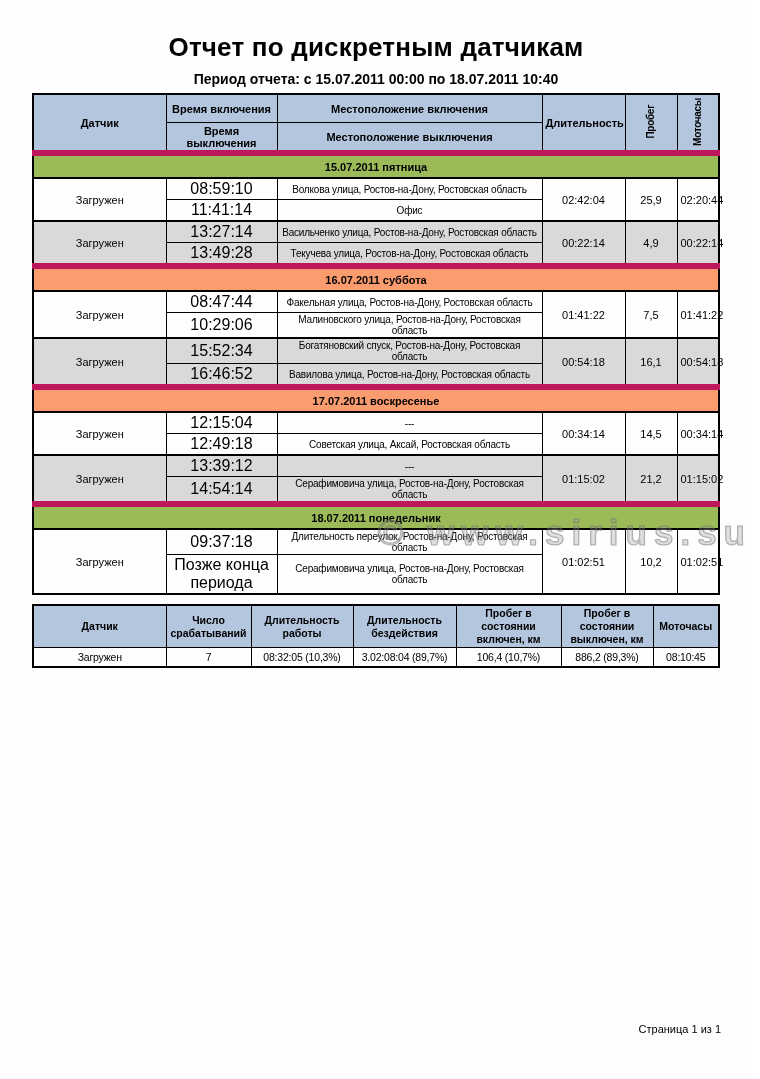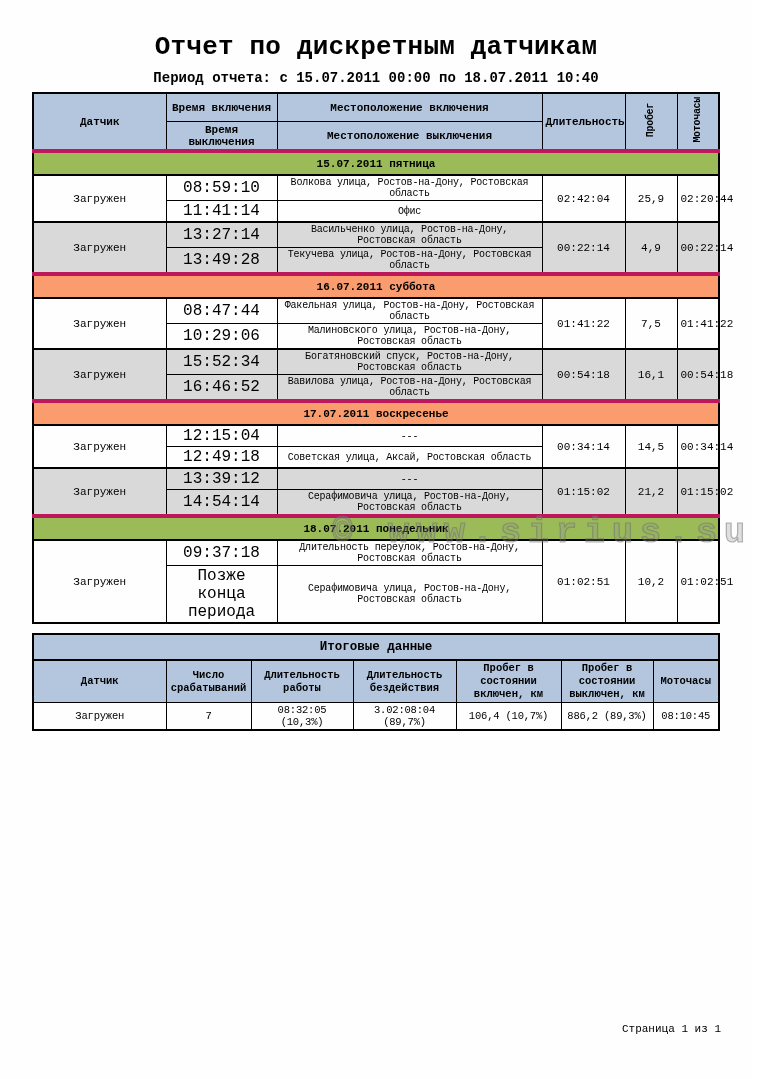--- a/index.html
+++ b/index.html
@@ -1,36 +1,36 @@
 <!DOCTYPE html>
 <html lang="ru" style="--header-bg: #b3c6de; --weekday: #9bbb59; --weekend: #fa9c6e; --shaded: #d9d9d9;"><head>
 <meta charset="utf-8">
 <style>
   html,body { margin:0; padding:0; background:#ffffff; }
   .page {
     position:relative; width:752px; height:1079px; overflow:hidden;
     background:#fefefe; color:#000;
-    font-family:Liberation Mono, monospace;
+    font-family:Liberation Sans, sans-serif;
   }
   .header-block { padding-top:32px; text-align:center; }
   .title  { font-size:26px; font-weight:bold; margin:0 0 8px; letter-spacing:0.2px; }
   .period { font-size:14px; font-weight:bold; margin:0 0 6px; }
   .vehicle{ font-size:15px; font-weight:bold; margin:0 0 10px; white-space:pre-wrap; }
 
   table { border-collapse:collapse; table-layout:fixed; width:686px; margin:0 auto; font-size:11px; }
   .main, .summary { border:2px solid #000; }
   .main th, .main td, .summary th, .summary td {
     border:1px solid #000; padding:1px 3px; text-align:center; vertical-align:middle;
   }
   .main thead th { background:var(--header-bg,#b3c6de); height:25px; font-size:11px; }
   .main thead th.vert { overflow:visible; }
   .vert-text { writing-mode:vertical-rl; transform:rotate(180deg); display:inline-block;
                font-weight:bold; font-size:10px; line-height:1; letter-spacing:-0.3px; }
 
-  tr.band td { font-weight:bold; height:19px; border-top:4px solid #be185d; border-bottom:2px solid #000; font-size:11px; }
+  tr.band td { font-weight:bold; height:19px; border-top:6px solid #be185d; border-bottom:2px solid #000; font-size:11px; }
   tr.band-weekday td { background:var(--weekday,#9bbb59); }
   tr.band-weekend td { background:var(--weekend,#fa9c6e); }
 
   tr.sub td { height:16px; }
   tr.block-start td { border-top:2px solid #000; }
   tr.shaded td { background:var(--shaded,#d9d9d9); }
   td.loc { font-size:10px; letter-spacing:-0.2px; }
   td.time { font-size:16px;margin-left:32px; }
 
   .summary { margin-top:9px; }
@@ -189,23 +189,20 @@
       <col style="width:133px">
         <col style="width:85px">
         <col style="width:102px">
         <col style="width:103px">
       <col style="width:105px">
         <col style="width:92px">
         <col style="width:66px">
     </colgroup>
     <tbody>
       <tr>
-        <td class="title-cell" colspan="7">Итоговые данные</td>
-      </tr>
-      <tr>
         <th>Датчик</th>
         <th>Число срабатываний</th>
         <th>Длительность работы</th>
         <th>Длительность бездействия</th>
         <th>Пробег в состоянии включен, км</th>
         <th>Пробег в состоянии выключен, км</th>
         <th>Моточасы</th>
       </tr>
       <tr>
         <td class="val">Загружен</td>

